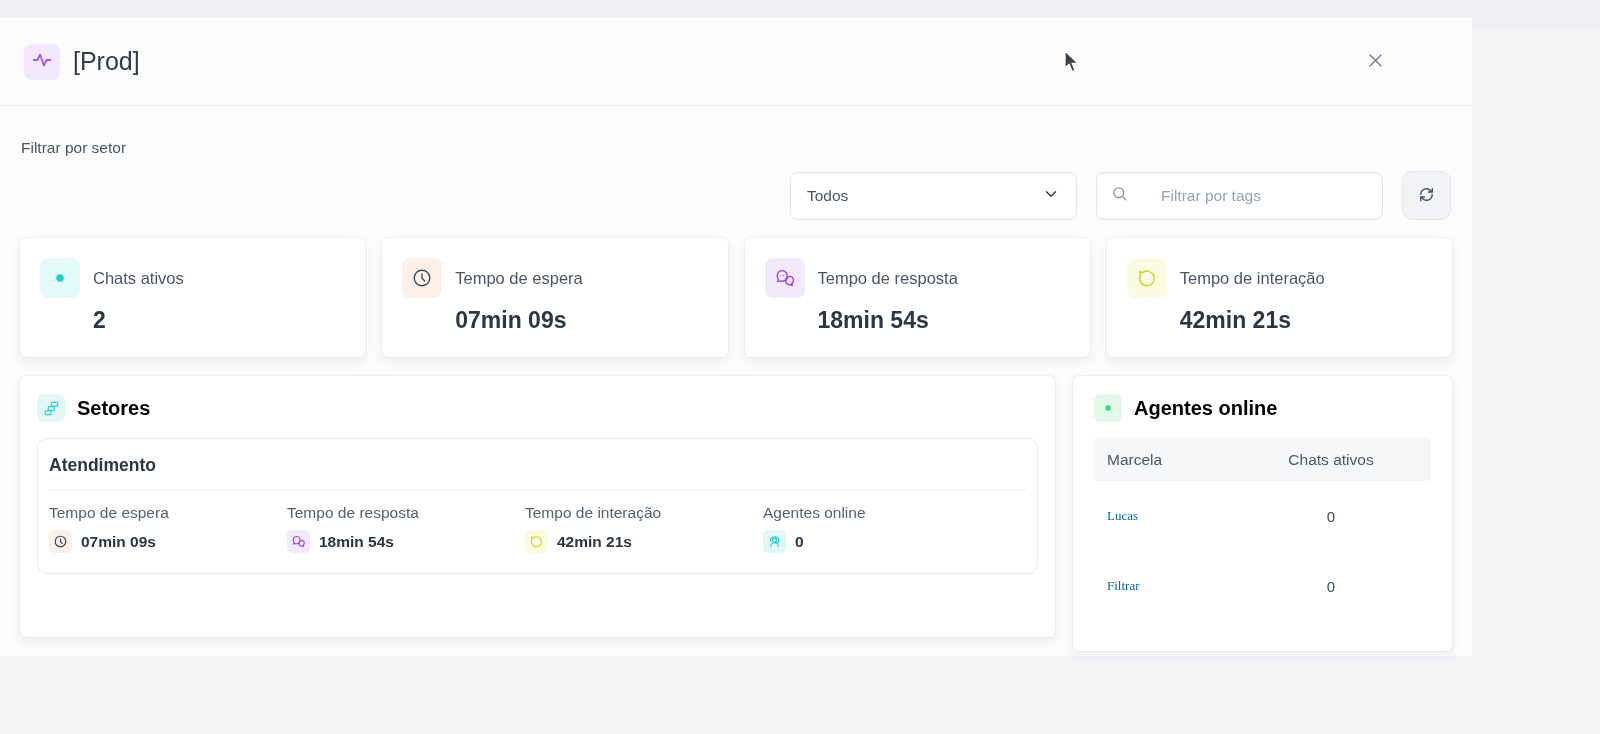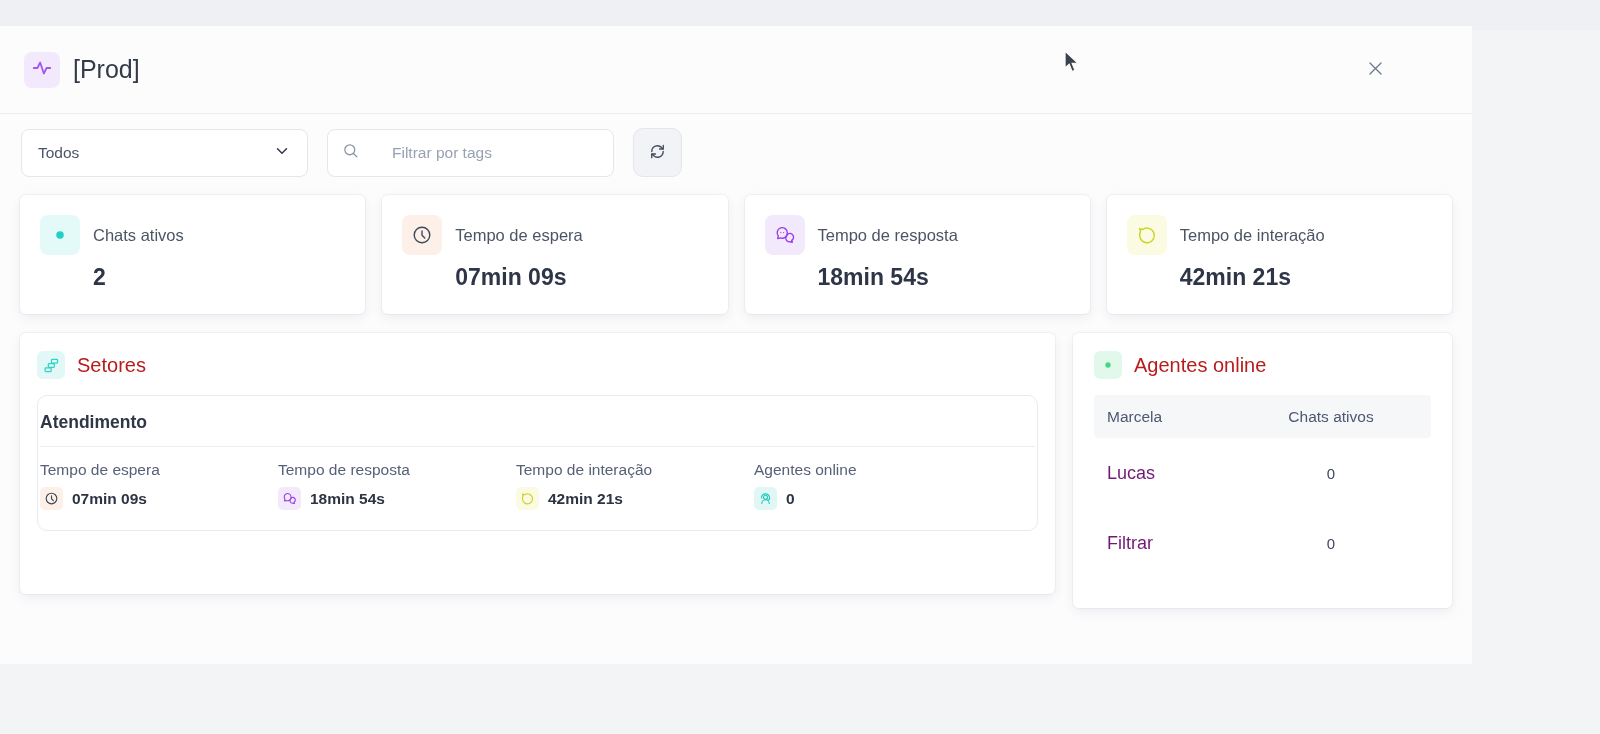--- a/index.html
+++ b/index.html
@@ -1,30 +1,30 @@
 <!DOCTYPE html>
 <html><head>
 <meta charset="utf-8">
 <style>
   * { margin:0; padding:0; box-sizing:border-box; }
   html,body { width:1600px; height:734px; overflow:hidden; }
   body { font-family:"Liberation Sans", sans-serif; background:#f3f4f6; position:relative; color:#333b4b; }
   .top-strip { position:absolute; top:0; left:0; width:1600px; height:30px; background:#eff0f3; }
-  .sheet { position:absolute; top:26px; left:0; width:1472px; height:638px; background:#fcfcfd; }
+  .sheet { position:absolute; top:18px; left:0; width:1472px; height:638px; background:#fcfcfd; }
 
   
   .hdr { height:88px; display:flex; align-items:center; padding:0 24px; border-bottom:1px solid #ededf0; }
   .logo-box { width:36px; height:36px; border-radius:8px; background:#f3e9fc; display:flex; align-items:center; justify-content:center; }
   .hdr-title { margin-left:13px; font-size:25px; font-weight:500; color:#333b4b; }
   .close-btn { margin-left:auto; margin-right:62px; width:22px; height:22px; display:flex; align-items:center; justify-content:center; cursor:pointer; background:none; border:none; }
 
   
   .filters { padding:0 21px; }
   .filter-label { margin-top:33px; font-size:15.5px; color:#46506444; color:#4a5467; }
-  .filter-row { margin-top:14px; display:flex; align-items:center; gap:19px; }
+  .filter-row { margin-top:14px; display:flex; align-items:center; gap:19px;justify-content:flex-end; }
   .select-box { width:287px; height:48px; background:#fff; border:1px solid #e4e6eb; border-radius:8px;
     display:flex; align-items:center; padding:0 16px; cursor:pointer; }
   .select-box .val { font-size:15.5px; color:#4c5568; flex:1; }
   .input-box { width:287px; height:48px; background:#fff; border:1px solid #e4e6eb; border-radius:8px;
     display:flex; align-items:center; padding:0 14px; gap:9px; }
   .input-box input { border:none; outline:none; flex:1; font-size:15.5px; color:#4c5568; font-family:"Liberation Sans",sans-serif; background:transparent;margin-left:24px; }
   .input-box input::placeholder { color:#98a1b1; }
   .refresh-btn { width:49px; height:49px; background:#f2f3f6; border:1px solid #e4e6ea; border-radius:10px;
     display:flex; align-items:center; justify-content:center; cursor:pointer; }
 
@@ -35,39 +35,39 @@
   .stat-top { display:flex; align-items:center; gap:13px; }
   .icon-sq { width:40px; height:40px; border-radius:8px; display:flex; align-items:center; justify-content:center; flex:none; }
   .stat-label { font-size:16.5px; color:#4b5566; }
   .stat-value { margin-top:9px; margin-left:53px; font-size:23px; font-weight:700; color:#2d3547; }
 
   
   .panels-row { margin:19px 20px 0; display:flex; gap:18px; align-items:flex-start; }
   .panel { background:#fff; border-radius:6px; box-shadow:0 4px 12px rgba(40,48,70,.07), 0 0 0 1px #f2f3f5; }
   .panel-hdr { display:flex; align-items:center; gap:12px; }
   .icon-sq-sm { width:28px; height:28px; border-radius:6px; display:flex; align-items:center; justify-content:center; flex:none; }
-  .panel-title { font-size:20px; font-weight:400; color:#b91c1c; }
+  .panel-title { font-size:20px; font-weight:700; color:#000000; }
 
   .setores-panel { width:1035px; height:261px; padding:18px 17px; }
-  .sector-card { margin-top:16px; border:1px solid #e7ebf2; border-radius:10px; padding:16px 2px 20px; }
+  .sector-card { margin-top:16px; border:1px solid #e7ebf2; border-radius:10px; padding:16px 11px 20px; }
   .sector-name { font-size:17.5px; font-weight:700; color:#2f3747; }
   .sector-div { margin-top:13px; border-bottom:1px solid #ededf1; }
   .sector-stats { margin-top:14px; display:flex; }
   .s-col { width:238px; }
   .s-label { font-size:15.5px; color:#566077; }
   .s-valrow { margin-top:8px; display:flex; align-items:center; gap:9px; }
   .icon-sq-xs { width:23px; height:23px; border-radius:5px; display:flex; align-items:center; justify-content:center; flex:none; }
   .s-value { font-size:15.5px; font-weight:700; color:#2c3444; }
 
   .agents-panel { flex:1; height:275px; padding:18px 21px; }
   .tbl-hdr { margin-top:16px; background:#f6f7f9; border-radius:4px; height:43px; display:flex; align-items:center; }
   .tbl-hdr .c-name { flex:1; padding-left:13px; font-size:15.5px; color:#4d5770; }
   .tbl-hdr .c-chats { width:150px; margin-right:25px; text-align:center; font-size:15.5px; color:#4d5770; }
   .tbl-row { height:70px; display:flex; align-items:center; }
-  .tbl-row .c-name { flex:1; padding-left:13px; font-size:18px; color:#701a75; }
+  .tbl-row .c-name { flex:1; padding-left:13px; font-size:13px; color:#0369a1;font-family:Liberation Serif, serif; }
   .tbl-row .c-chats { width:150px; margin-right:25px; text-align:center; font-size:15px; color:#3f4960; }
 
   .cursor { position:absolute; left:1061px; top:50px; pointer-events:none; }
 </style>
 </head>
 <body>
 
 <div class="top-strip"></div>
 
 <div class="sheet">
@@ -85,20 +85,21 @@
       <span>
         <svg width="19" height="19" viewBox="0 0 24 24" fill="none" stroke="#6e7689" stroke-width="1.6" stroke-linecap="round">
             <line x1="5" y1="5" x2="19" y2="19"></line>
             <line x1="19" y1="5" x2="5" y2="19"></line>
           </svg>
       </span>
     </button>
   </div>
 
   <div class="filters">
+    <div class="filter-label">Filtrar por setor</div>
     <div class="filter-row">
       <div class="select-box">
         <span class="val">Todos</span>
         <span>
           <svg width="18" height="18" viewBox="0 0 24 24" fill="none" stroke="#333b4b" stroke-width="2" stroke-linecap="round" stroke-linejoin="round">
               <polyline points="6,9 12,15 18,9"></polyline>
             </svg>
         </span>
       </div>
       <div class="input-box">

